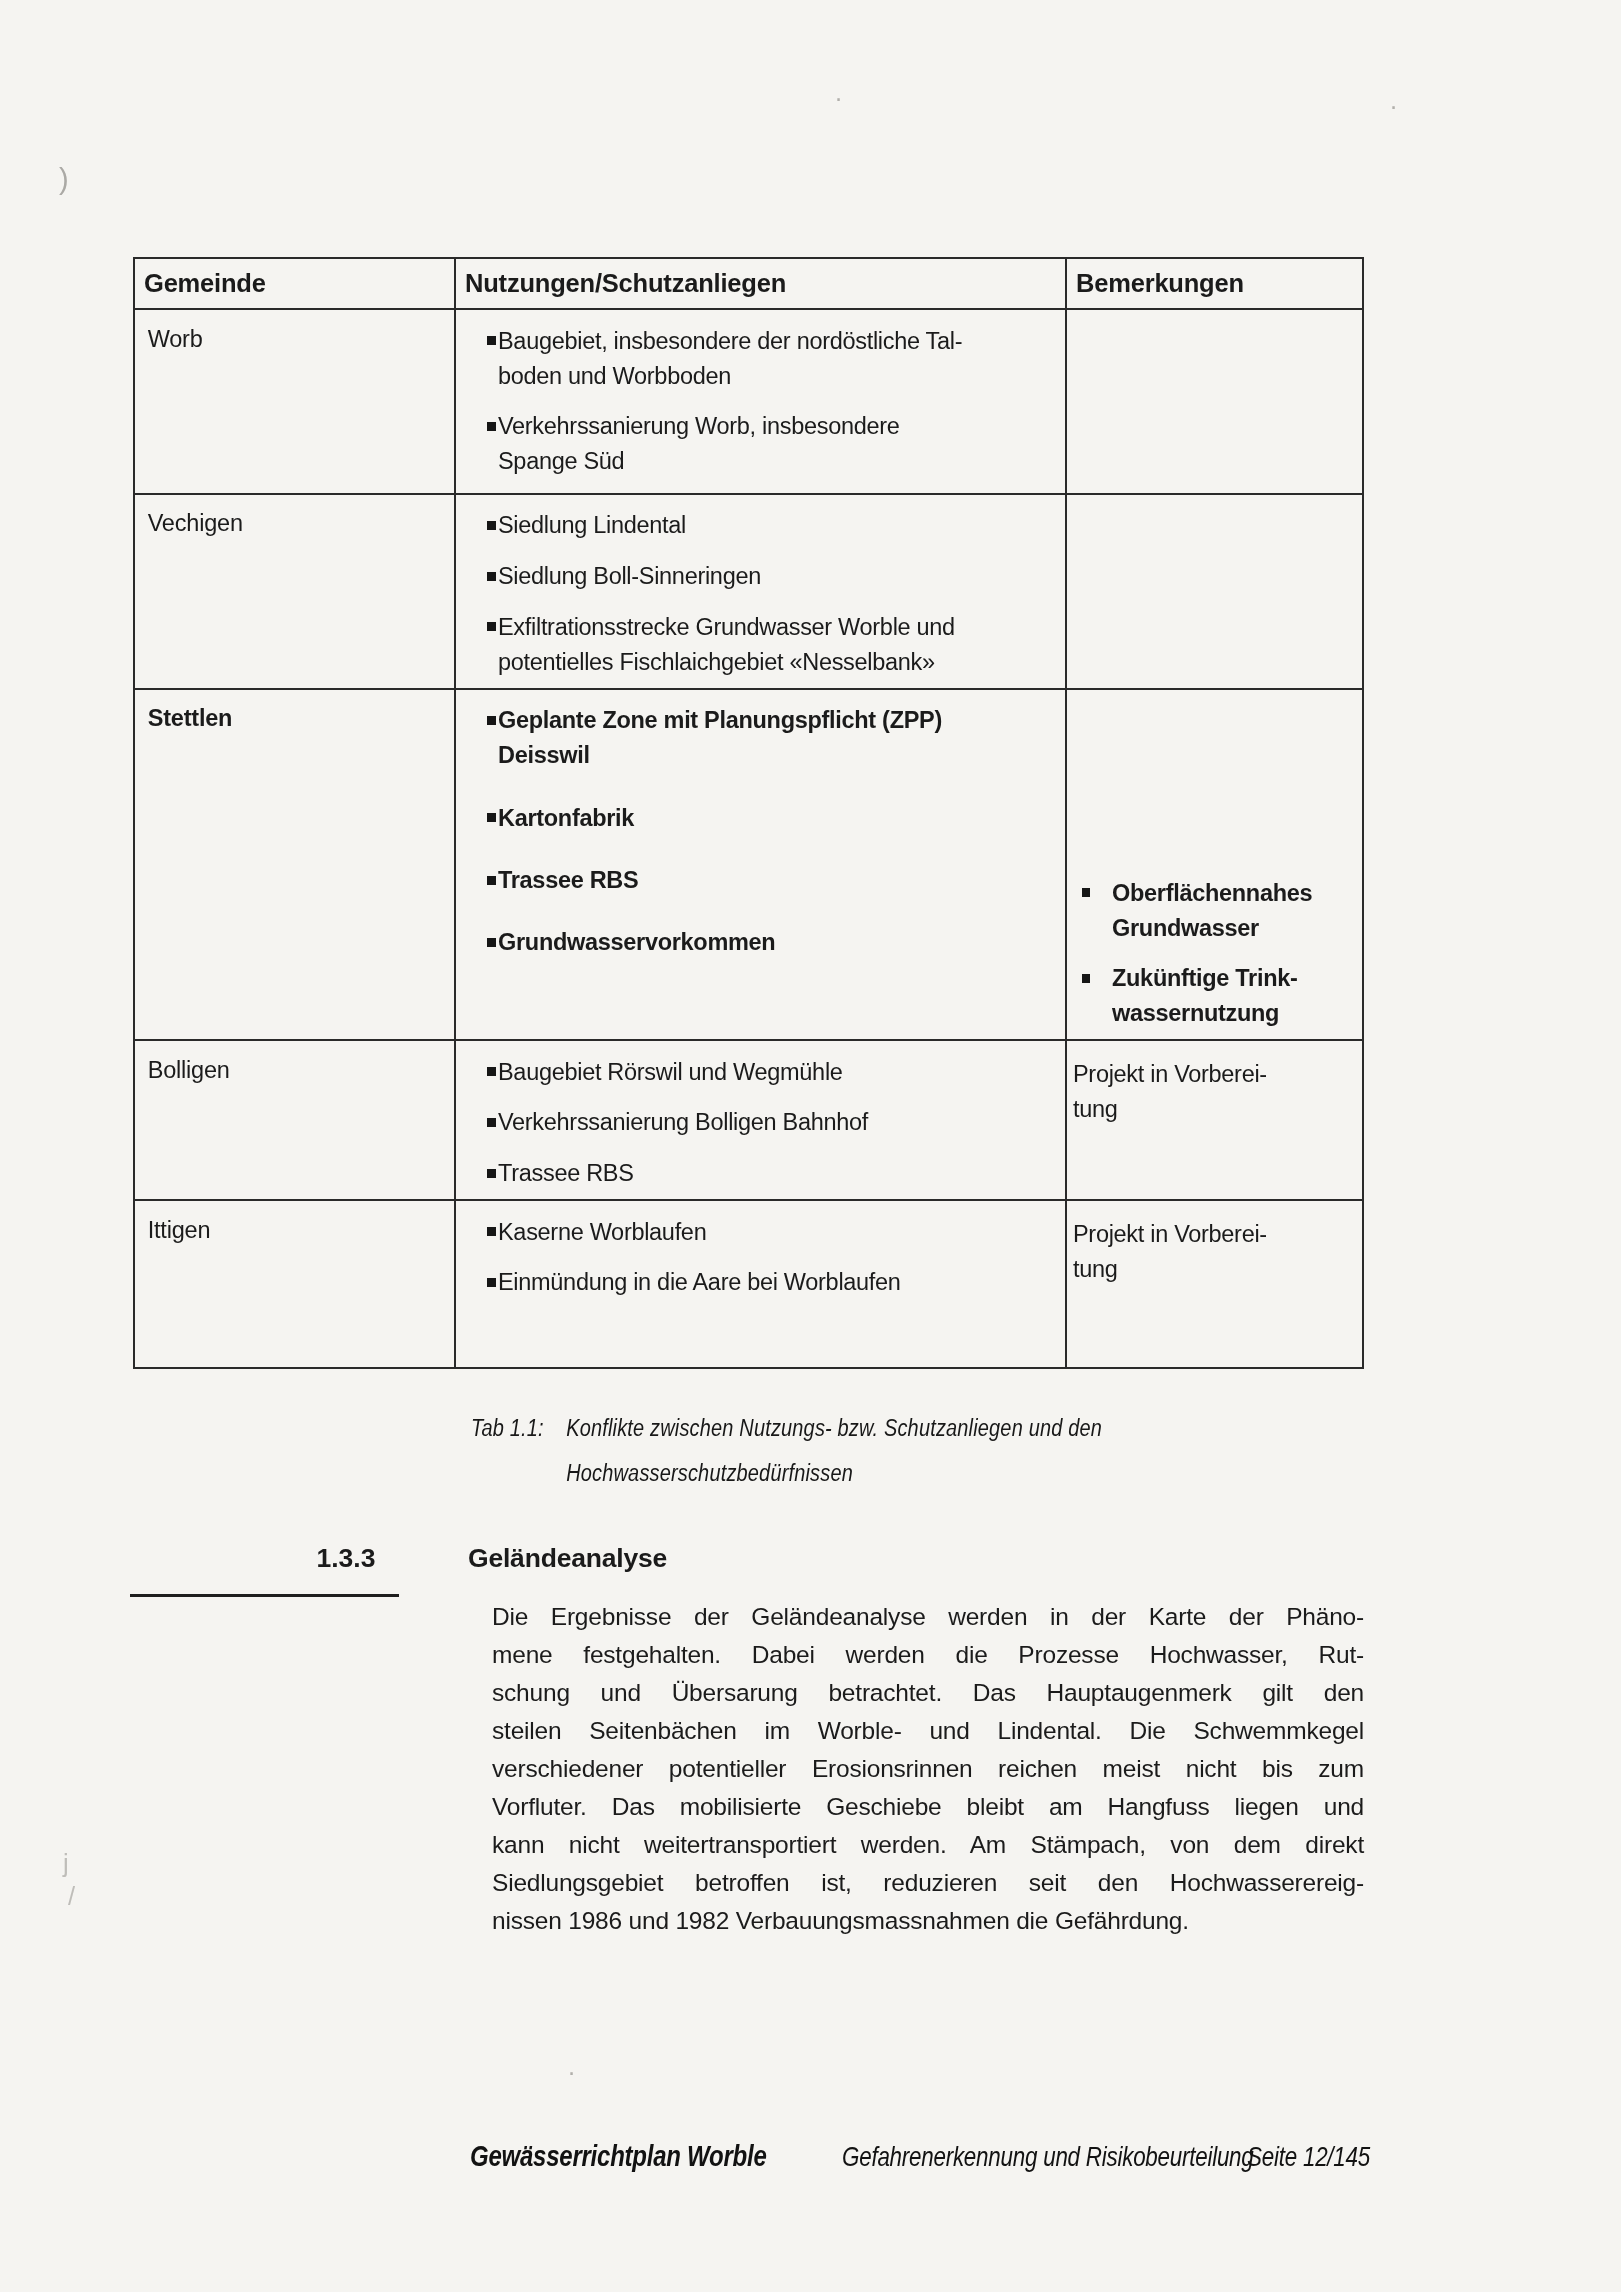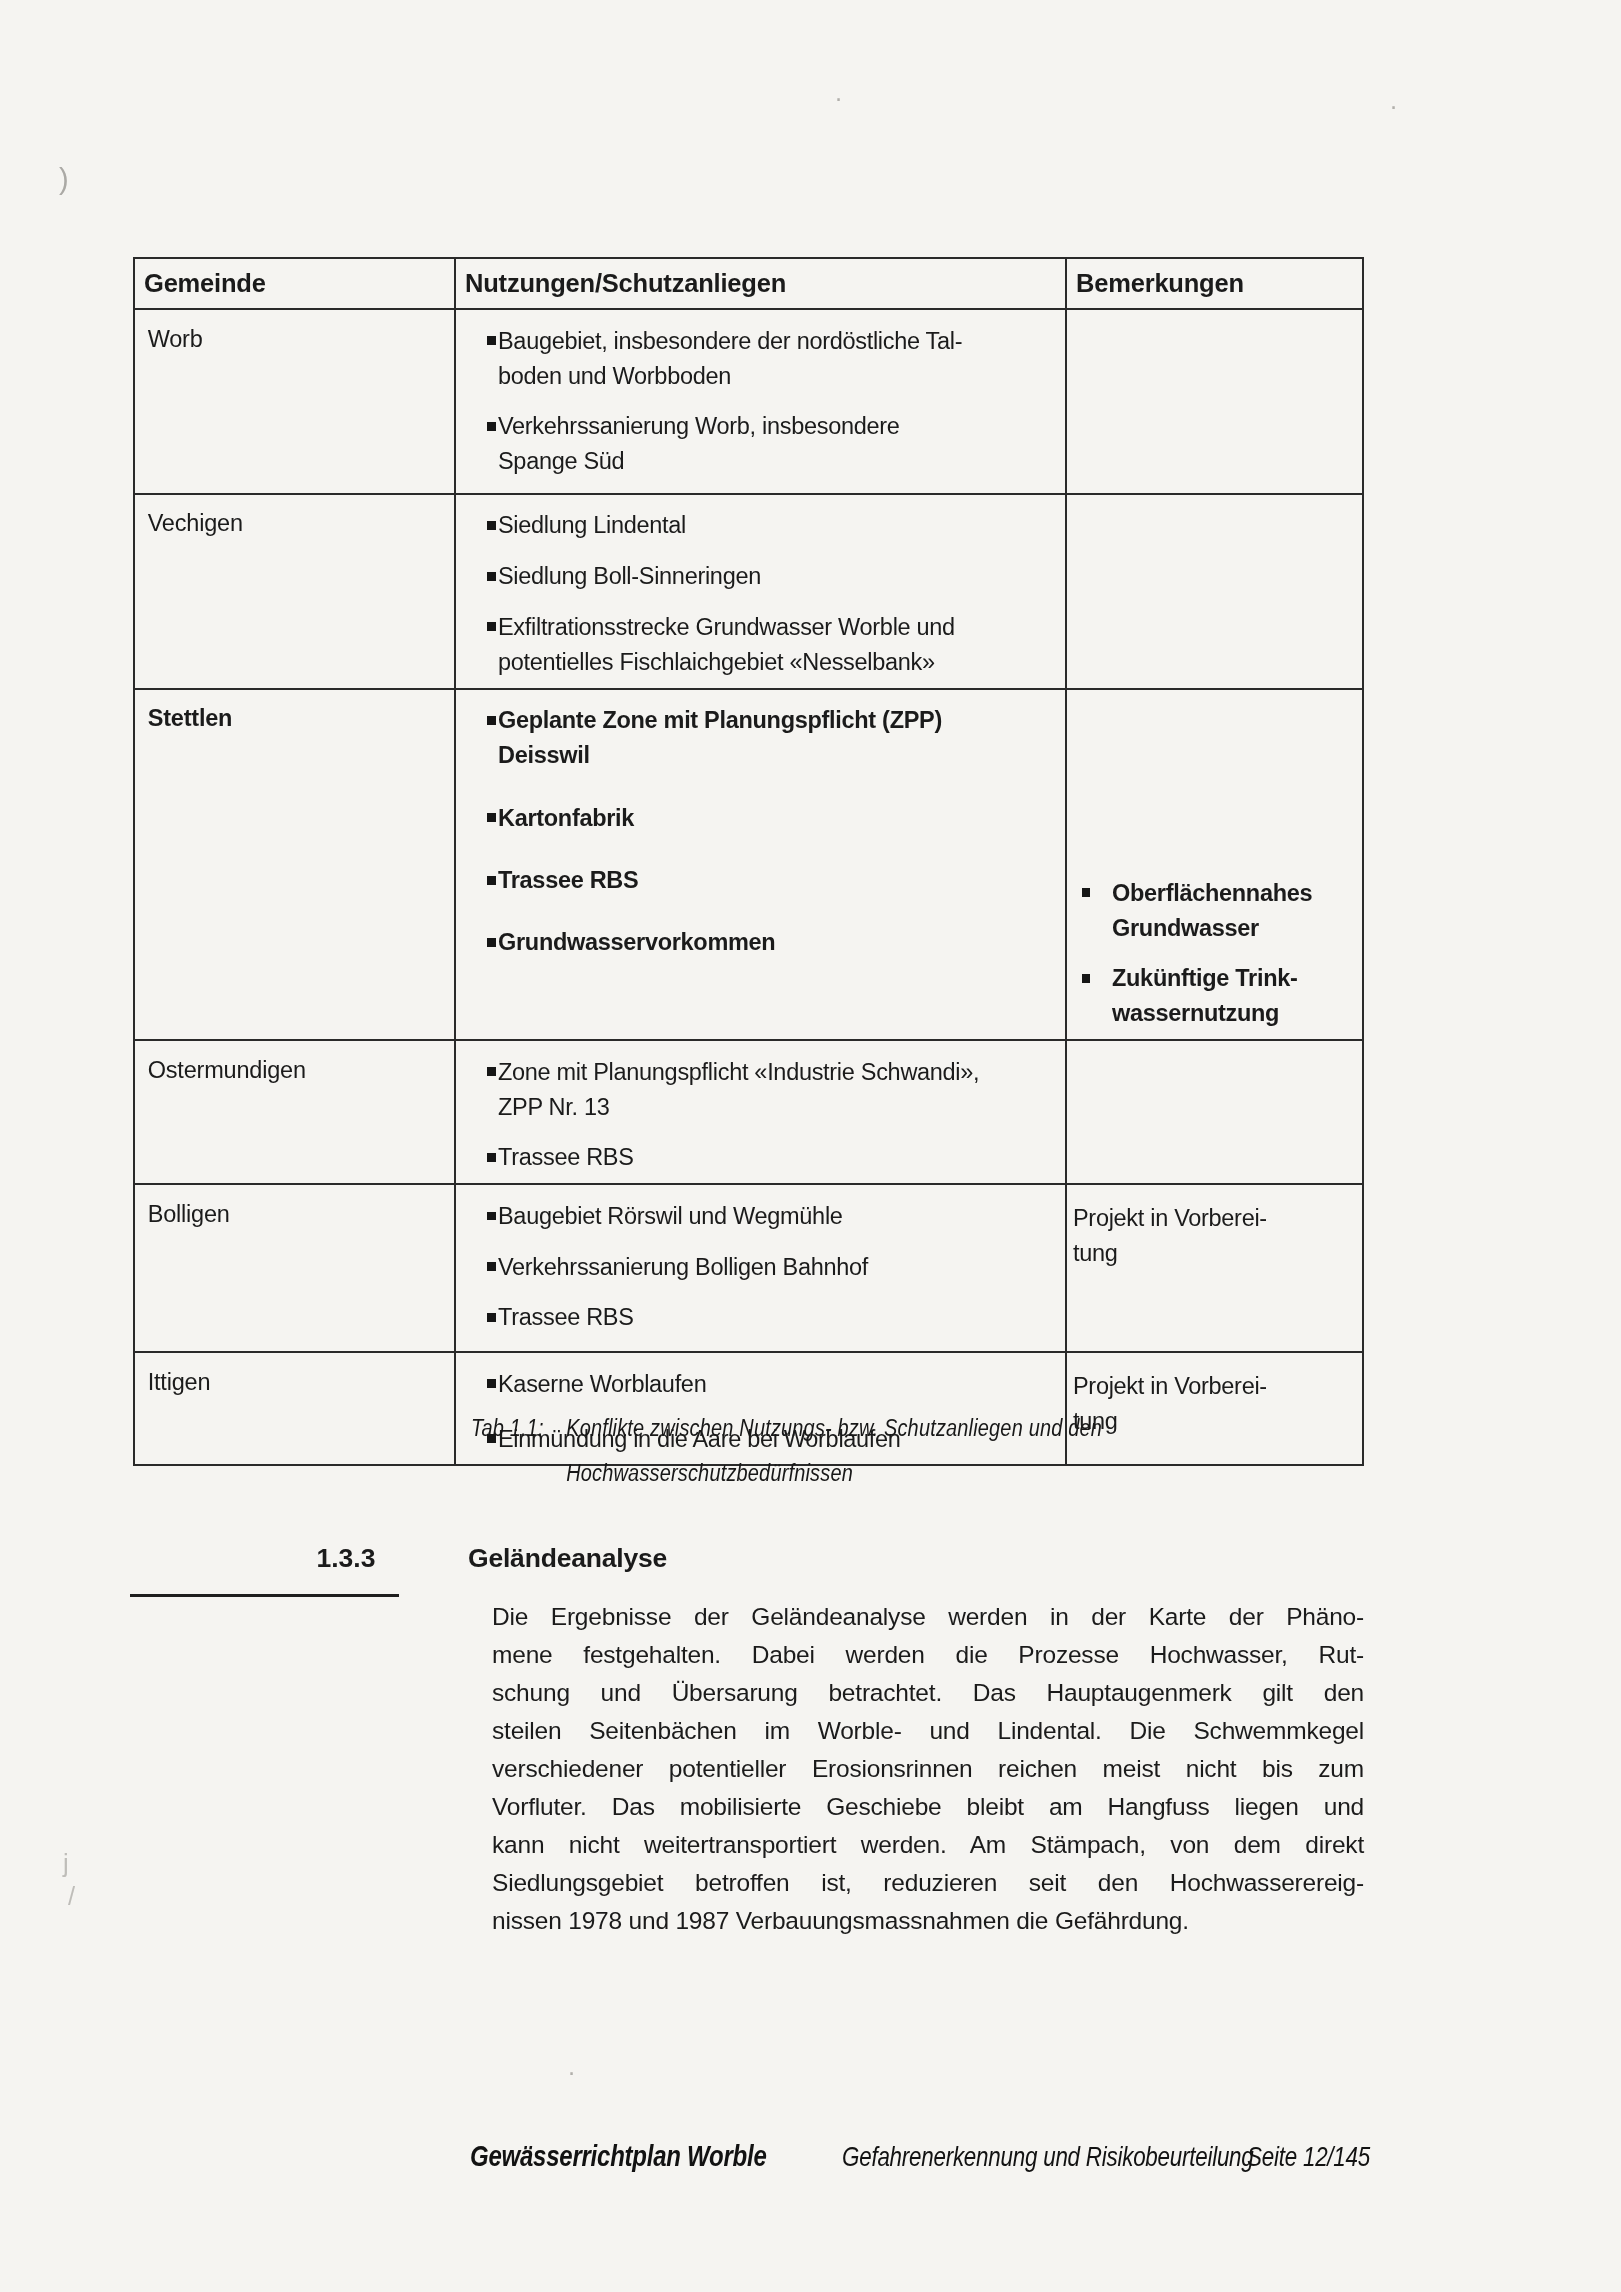--- a/index.html
+++ b/index.html
@@ -151,33 +151,20 @@
           <td>
             <div class="rem-list">
               <div class="li bulleted"><span class="bullet"></span><span class="li-text">Oberflächennahes
 Grundwasser</span></div>
               <div class="li bulleted"><span class="bullet"></span><span class="li-text">Zukünftige Trink-
 wassernutzung</span></div>
             </div>
           </td>
         </tr>
         <tr>
-          <td class="gemeinde-cell">Ostermundigen</td>
-          <td>
-            <div class="nutz-list">
-              <div class="li"><span class="bullet"></span><span class="li-text">Zone mit Planungspflicht «Industrie Schwandi»,
-ZPP Nr. 13</span></div>
-              <div class="li"><span class="bullet"></span><span class="li-text">Trassee RBS</span></div>
-            </div>
-          </td>
-          <td>
-            <div class="rem-list"></div>
-          </td>
-        </tr>
-        <tr>
           <td class="gemeinde-cell">Bolligen</td>
           <td>
             <div class="nutz-list">
               <div class="li"><span class="bullet"></span><span class="li-text">Baugebiet Rörswil und Wegmühle</span></div>
               <div class="li"><span class="bullet"></span><span class="li-text">Verkehrssanierung Bolligen Bahnhof</span></div>
               <div class="li"><span class="bullet"></span><span class="li-text">Trassee RBS</span></div>
             </div>
           </td>
           <td>
             <div class="rem-list">
@@ -218,21 +205,21 @@
 
   <div class="para" id="para">
       <div class="para-line">Die Ergebnisse der Geländeanalyse werden in der Karte der Phäno-</div>
       <div class="para-line">mene festgehalten. Dabei werden die Prozesse Hochwasser, Rut-</div>
       <div class="para-line">schung und Übersarung betrachtet. Das Hauptaugenmerk gilt den</div>
       <div class="para-line">steilen Seitenbächen im Worble- und Lindental. Die Schwemmkegel</div>
       <div class="para-line">verschiedener potentieller Erosionsrinnen reichen meist nicht bis zum</div>
       <div class="para-line">Vorfluter. Das mobilisierte Geschiebe bleibt am Hangfuss liegen und</div>
       <div class="para-line">kann nicht weitertransportiert werden. Am Stämpach, von dem direkt</div>
       <div class="para-line">Siedlungsgebiet betroffen ist, reduzieren seit den Hochwasserereig-</div>
-      <div class="para-line">nissen 1978 und 1987 Verbauungsmassnahmen die Gefährdung.</div>
+      <div class="para-line">nissen 1986 und 1982 Verbauungsmassnahmen die Gefährdung.</div>
     </div>
 
   <div class="footer">
     <span class="f-title">Gewässerrichtplan Worble</span>
     <span class="f-chapter">Gefahrenerkennung und Risikobeurteilung</span>
     <span class="f-page">Seite 12/145</span>
   </div>
 
   <span class="art art1">)</span>
   <span class="art art2">.</span>

